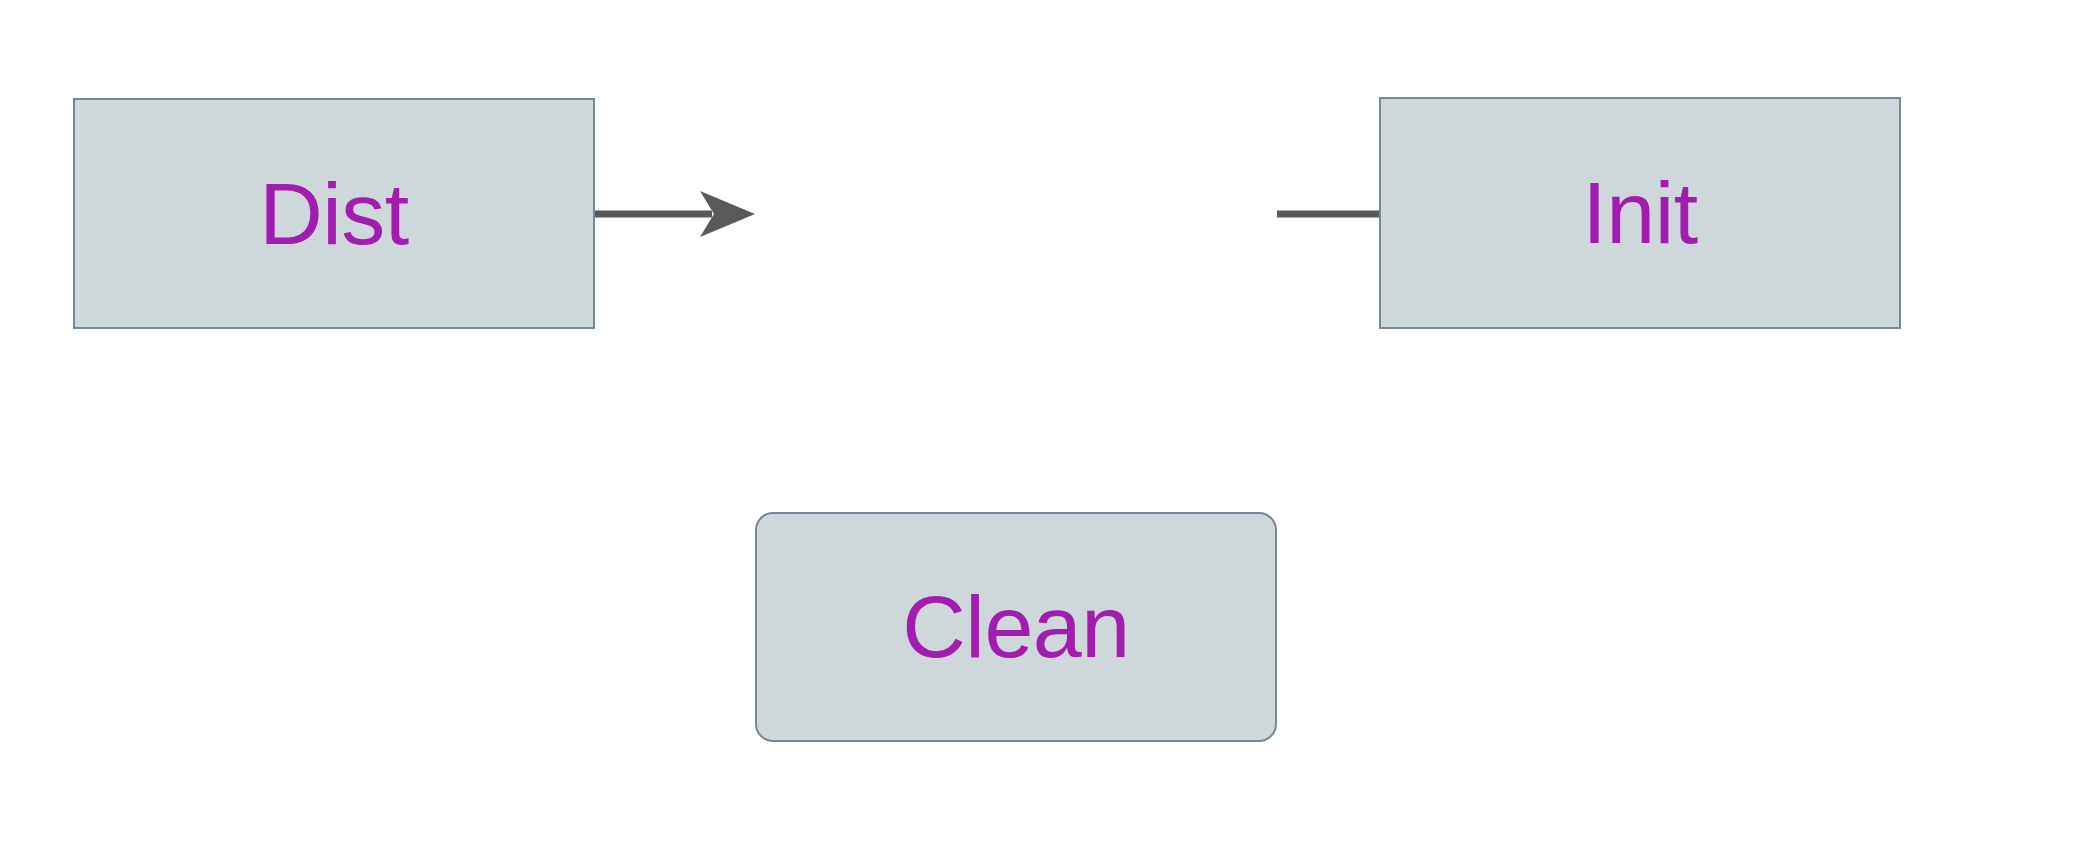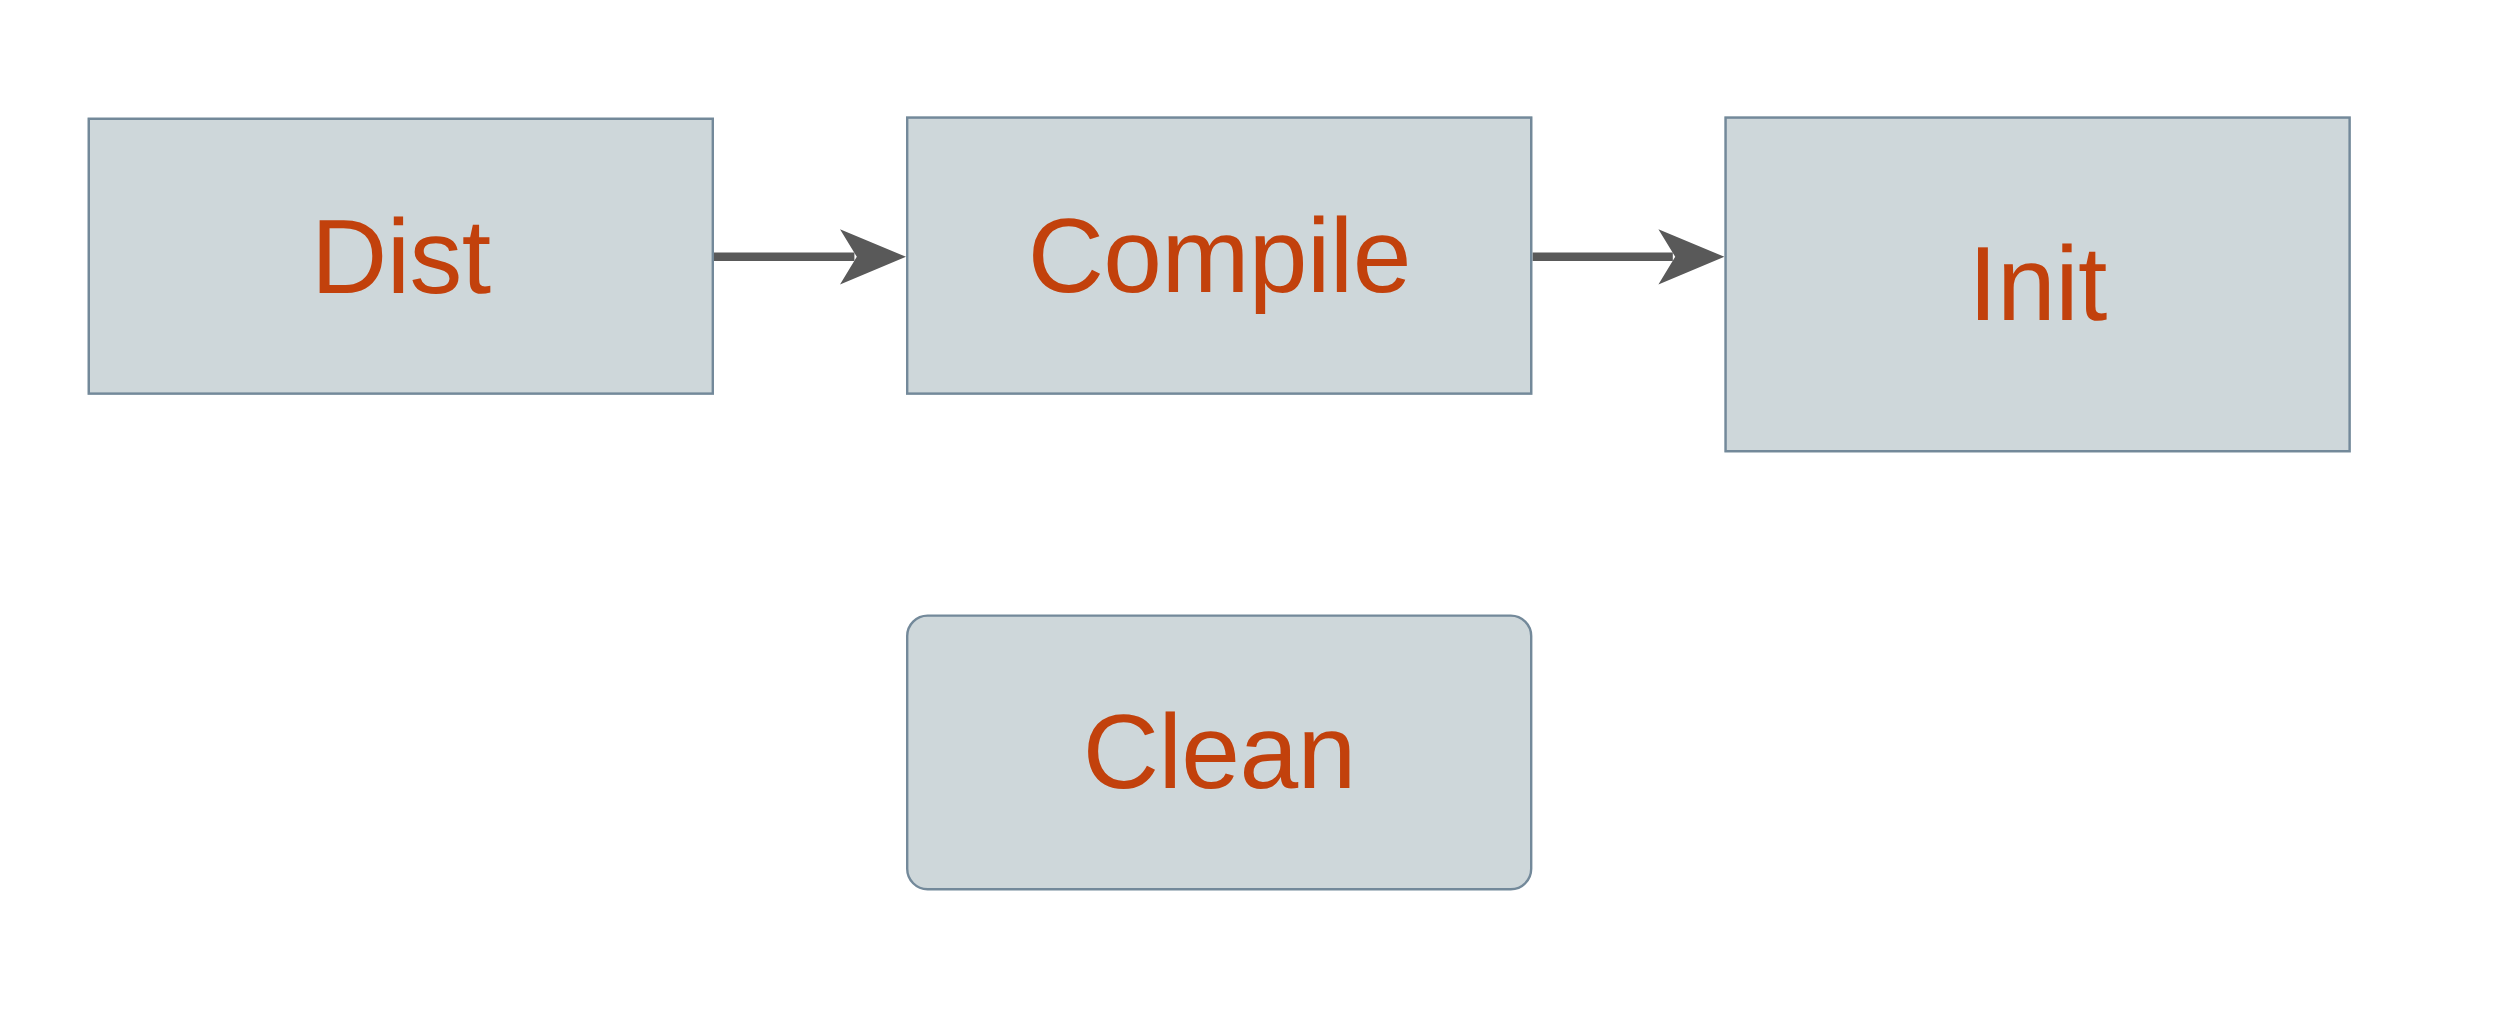--- a/index.html
+++ b/index.html
@@ -27,21 +27,21 @@
     border: 2px solid #73899a;
     display: flex;
     align-items: center;
     justify-content: center;
   }
   .node-label {
     font-family: "Liberation Sans", sans-serif;
     font-size: 88px;
     font-weight: 400;
     line-height: 1;
-    color: #c2410c;
+    color: #a21caf;
     letter-spacing: -0.5px;
     white-space: nowrap;
     -webkit-font-smoothing: antialiased;
   }
   .edge-layer {
     position: absolute;
     left: 0;
     top: 0;
     width: 2078px;
     height: 848px;
@@ -71,25 +71,22 @@
     <g>
       <line class="edge-line" x1="1277" y1="214" x2="1394" y2="214"></line>
       <path class="edge-head" d="M 1437 214 L 1382 237 L 1396 214 L 1382 191 Z"></path>
     </g>
   </svg>
 
   <div class="node" style="left:73px; top:98px; width:522px; height:231px;">
     <span class="node-label">Dist</span>
   </div>
 
-  <div class="node" style="left:755px; top:97px; width:522px; height:232px;">
-    <span class="node-label">Compile</span>
-  </div>
 
-  <div class="node" style="left:1437px; top:97px; width:522px; height:280px;">
+  <div class="node" style="left:1379px; top:97px; width:522px; height:232px;">
     <span class="node-label">Init</span>
   </div>
 
   <div class="node" style="left:755px; top:512px; width:522px; height:230px;border-radius:18px;">
     <span class="node-label">Clean</span>
   </div>
 
 </div>
 
 </body></html>

